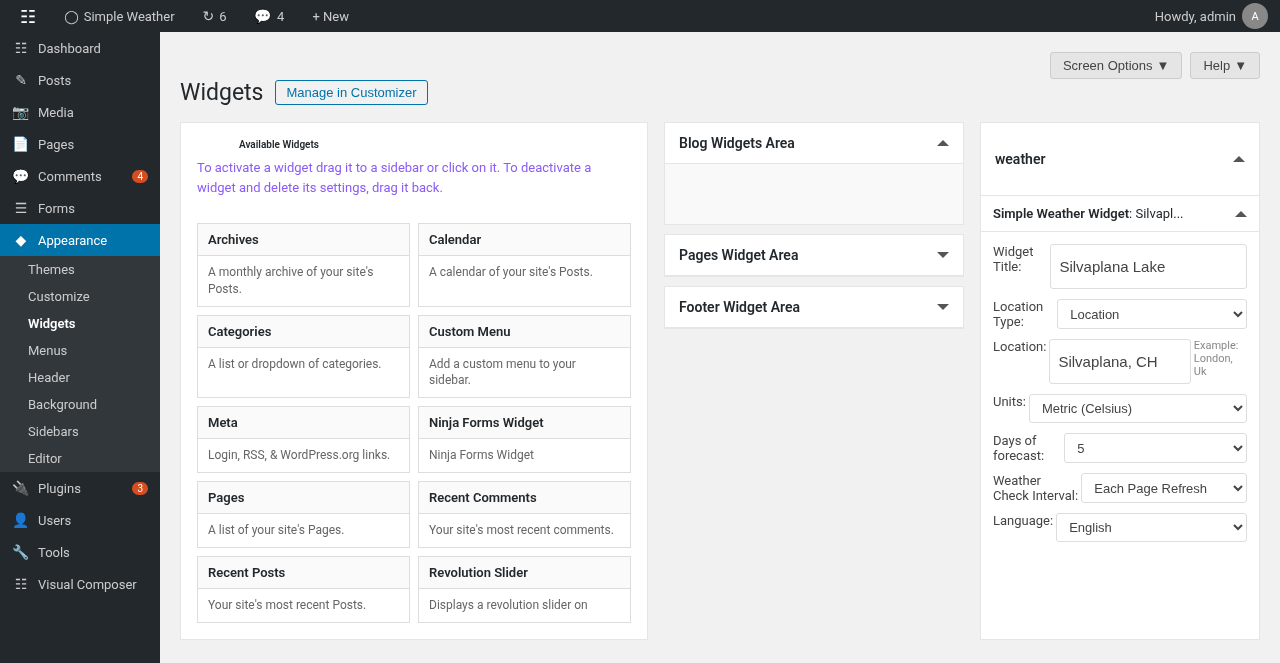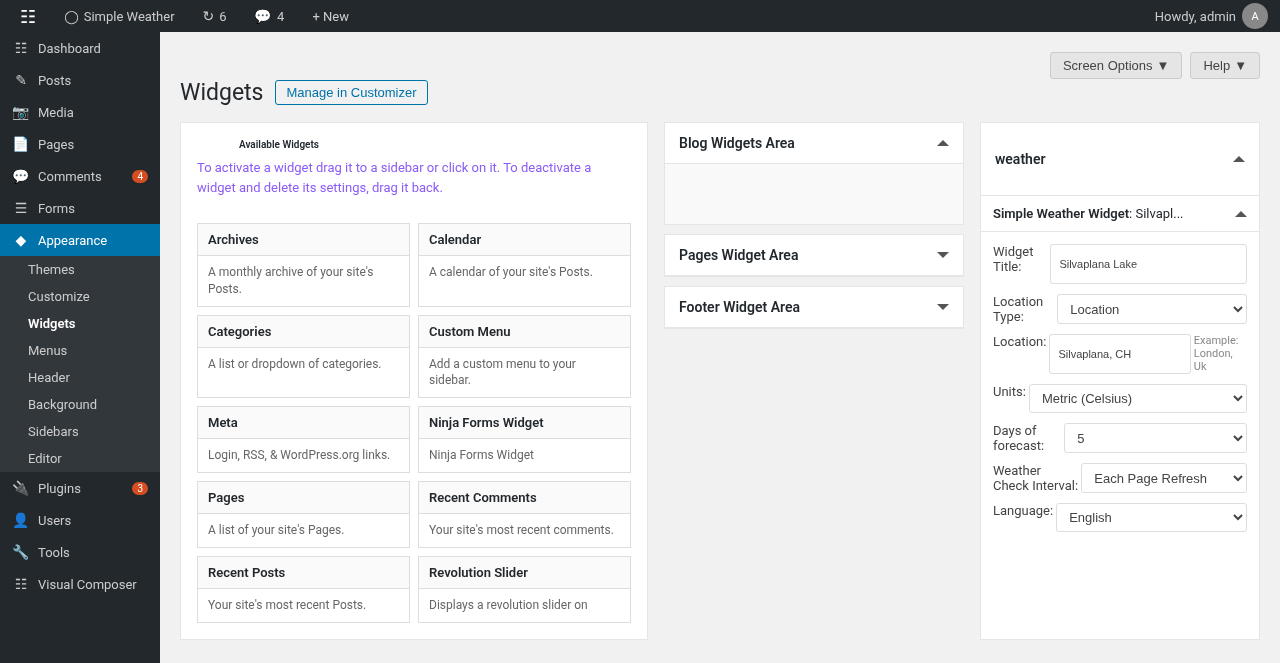--- a/index.html
+++ b/index.html
@@ -195,21 +195,21 @@
     .weather-widget-sub-label { color: #23282d; }
     .weather-widget-sub-label strong { font-weight: 600; }
     .weather-form { padding: 12px; display: flex; flex-direction: column; gap: 10px; }
     .form-row { display: flex; flex-direction: row; gap: 3px; }
     .form-label { font-size: 13px; color: #444; }
     .form-input {
       width: 100%;
       border: 1px solid #ddd;
       border-radius: 3px;
       padding: 13px 8px;
-      font-size: 11px;
+      font-size: 15px;
       color: #444;
     }
     .form-hint { font-size: 11px; color: #888; }
     .form-select {
       width: 100%;
       border: 1px solid #ddd;
       border-radius: 3px;
       padding: 5px 8px;
       font-size: 13px;
       color: #444;

